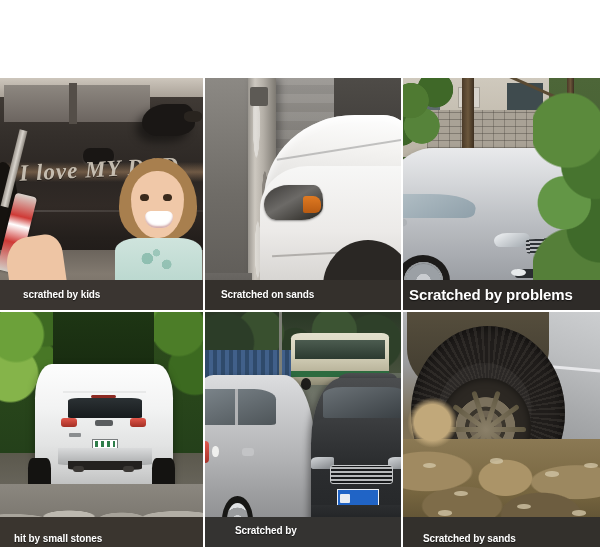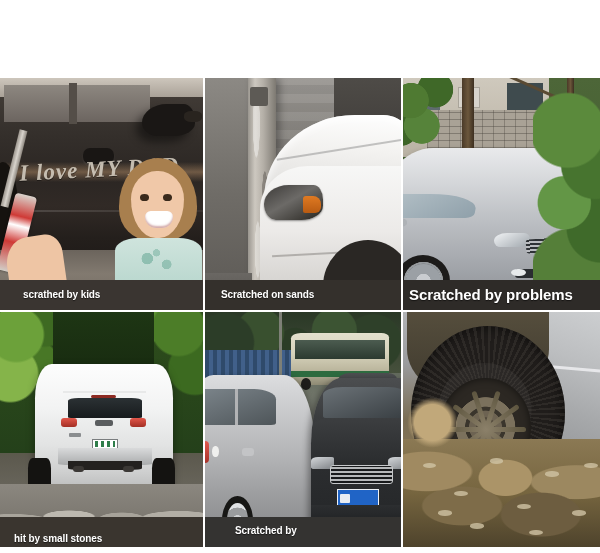--- a/index.html
+++ b/index.html
@@ -602,18 +602,19 @@
             <div class="splat" style="left: 58%; top: 60%;"></div>
             <div class="splat" style="left: 72%; top: 30%;"></div>
             <div class="splat" style="left: 86%; top: 66%;"></div>
             <div class="splat" style="left: 34%; top: 78%;"></div>
             <div class="splat" style="left: 64%; top: 84%;"></div>
             <div class="splat" style="left: 18%; top: 66%;"></div>
             <div class="splat" style="left: 92%; top: 22%;"></div>
           </div>
         <div class="puddle"></div>
       </div>
+      <div class="caption">Scratched by sands</div>
     </div>
 
   </div>
 
   <div class="white-strip"></div>
 </div>
 
 </body></html>

